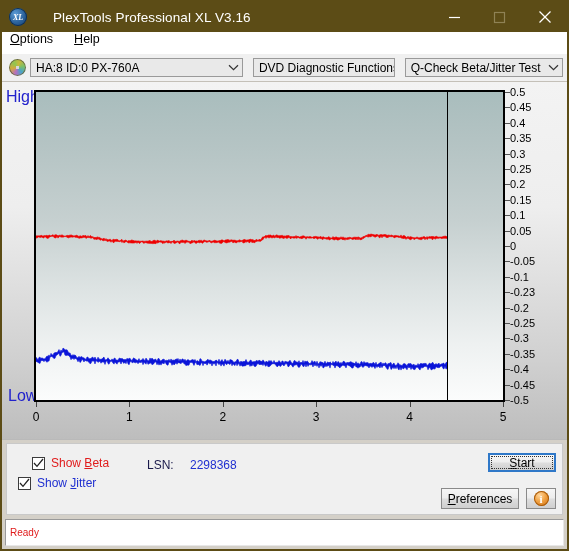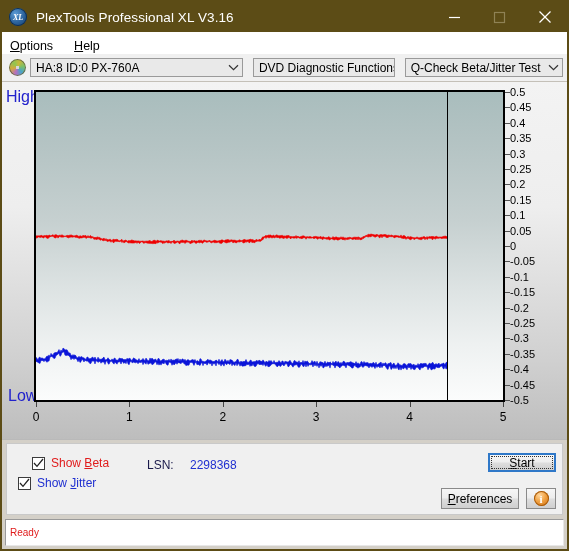--- a/index.html
+++ b/index.html
@@ -43,21 +43,21 @@
     font-weight: bold;
     font-style: italic;
     display: flex;
     align-items: center;
     justify-content: center;
     font-family: "Liberation Serif", serif;
   }
   .title-text {
     color: #ffffff;
     font-size: 13.5px;
-    margin-left: 9px;
+    margin-left: 26px;
     white-space: nowrap;
     letter-spacing: 0.1px;
   }
   .win-btns {
     position: absolute;
     right: 0; top: 0;
     height: 30px;
     display: flex;
   }
   .win-btn {
@@ -66,21 +66,21 @@
     align-items: center;
     justify-content: center;
   }
   .win-btn svg { display:block; }
 
   
   .menubar {
     height: 21px;
     background: #ffffff;
     display: flex;
-    align-items: flex-end;
+    align-items: flex-start;
     flex: 0 0 auto;
     padding-left: 6px;
     border-bottom: 1px solid #ffffff;
   }
   .menu-item {
     font-size: 12.5px;
     color: #000000;
     padding: 0 10px 0 2px;
     margin-right: 9px;
     white-space: nowrap;
@@ -424,21 +424,21 @@
         <div class="ytick" style="top: 133.2px;">0.1</div>
         <div class="ytickmark" style="top: 133.2px;"></div>
         <div class="ytick" style="top: 148.6px;">0.05</div>
         <div class="ytickmark" style="top: 148.6px;"></div>
         <div class="ytick" style="top: 164px;">0</div>
         <div class="ytickmark" style="top: 164px;"></div>
         <div class="ytick" style="top: 179.4px;">-0.05</div>
         <div class="ytickmark" style="top: 179.4px;"></div>
         <div class="ytick" style="top: 194.8px;">-0.1</div>
         <div class="ytickmark" style="top: 194.8px;"></div>
-        <div class="ytick" style="top: 210.2px;">-0.15</div>
+        <div class="ytick" style="top: 210.2px;">-0.23</div>
         <div class="ytickmark" style="top: 210.2px;"></div>
         <div class="ytick" style="top: 225.6px;">-0.2</div>
         <div class="ytickmark" style="top: 225.6px;"></div>
         <div class="ytick" style="top: 241px;">-0.25</div>
         <div class="ytickmark" style="top: 241px;"></div>
         <div class="ytick" style="top: 256.4px;">-0.3</div>
         <div class="ytickmark" style="top: 256.4px;"></div>
         <div class="ytick" style="top: 271.8px;">-0.35</div>
         <div class="ytickmark" style="top: 271.8px;"></div>
         <div class="ytick" style="top: 287.2px;">-0.4</div>

